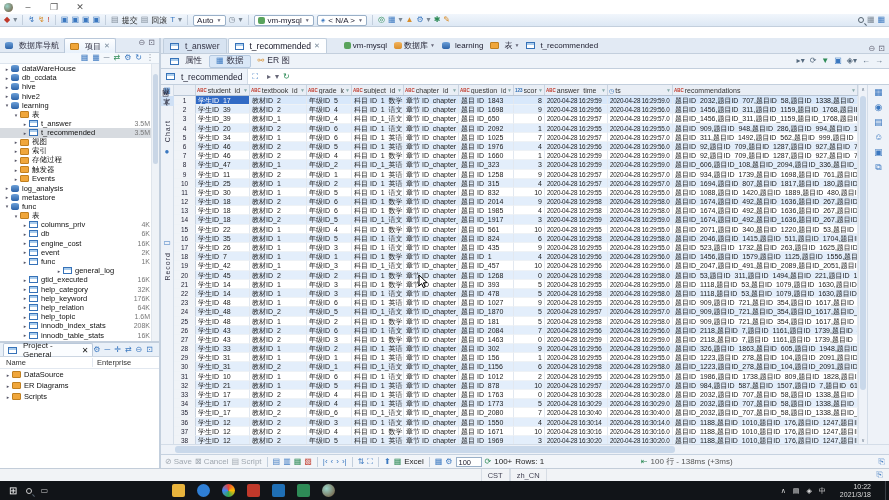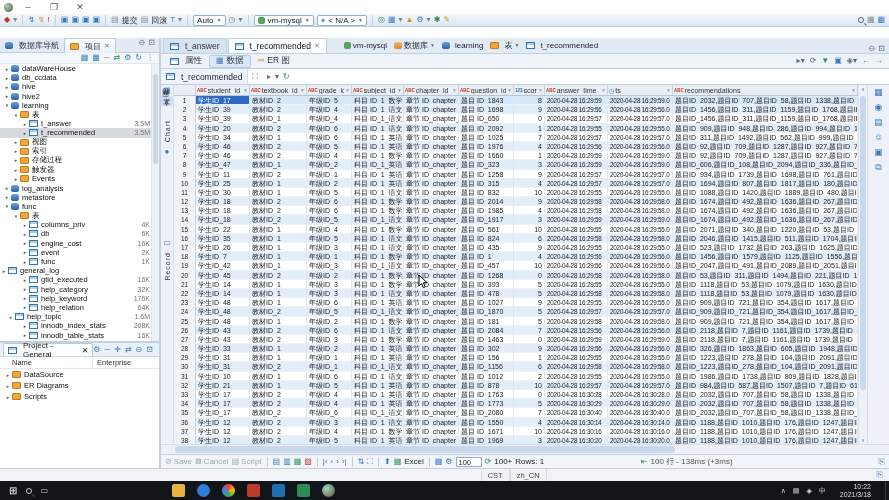--- a/index.html
+++ b/index.html
@@ -39,21 +39,21 @@
   .tlabel{flex:1;overflow:hidden;color:#111}
   .tsize{color:#777;font-size:7px;margin-left:4px}
   .treescroll{position:absolute;right:0;top:0;bottom:0;width:8px;background:#eef2f7;border-left:1px solid #dfe5ec}
   .treethumb{position:absolute;left:1px;right:1px;top:10px;height:90px;background:#c9d6e6;border-radius:3px}
   
   .proj-panel{border-top:2px solid #c3cfdd;flex:1;display:flex;flex-direction:column;background:#fff}
   .proj-tabs{height:14px;display:flex;align-items:center;background:#e9f0f8;border-bottom:1px solid #ccd6e2;font-size:8px;padding:0 3px}
   .proj-tab{display:flex;align-items:center;gap:3px;background:#fbfdff;border:1px solid #b9c8da;border-bottom:none;height:13px;padding:0 4px;border-radius:2px 2px 0 0}
   .proj-icons{margin-left:auto;display:flex;gap:4px;color:#3b78c0;font-size:8px;padding-right:3px}
   .proj-cols{height:12px;display:flex;align-items:center;font-size:7.5px;color:#333;border-bottom:1px solid #e2e8f0}
-  .proj-cols .c1{width:92px;padding-left:12px}.proj-cols .c2{flex:1;border-left:1px solid #e2e8f0;padding-left:4px}
+  .proj-cols .c1{width:92px;padding-left:6px}.proj-cols .c2{flex:1;border-left:1px solid #e2e8f0;padding-left:4px}
   .proj-item{display:flex;align-items:center;height:11px;font-size:7.5px;padding-left:4px}
   
   .mainpane{flex:1;display:flex;flex-direction:column;min-width:0}
   .editor-tabs{height:16px;display:flex;align-items:flex-end;background:#e2eaf4;border-bottom:1px solid #c3cfdd;padding-left:2px}
   .etab{display:flex;align-items:center;gap:3px;height:15px;padding:0 6px;font-size:8.5px;color:#334;background:#d7e3f1;border:1px solid #c0cedd;border-bottom:none;border-radius:2px 2px 0 0;margin-right:1px}
   .etab.active{background:#fdfeff;color:#112}
   .etab .x{font-size:7px;color:#789}
   .crumbs{margin-left:14px;display:flex;align-items:center;gap:3px;font-size:8px;color:#223;height:16px}
   .crumb{display:flex;align-items:center;gap:2px;padding:0 2px}
   .crumb .car{font-size:5px;color:#667}
@@ -319,21 +319,21 @@
             <div class="i-table"></div>
             <div class="tlabel">event</div>
             <div class="tsize">2K</div>
           </div>
           <div class="trow" style="padding-left: 21px;">
             <div class="chev">▸</div>
             <div class="i-table"></div>
             <div class="tlabel">func</div>
             <div class="tsize">1K</div>
           </div>
-          <div class="trow" style="">
+          <div class="trow" style="padding-left: 21px; margin-left: 34px;">
             <div class="chev">▸</div>
             <div class="i-table"></div>
             <div class="tlabel">general_log</div>
           </div>
           <div class="trow" style="padding-left: 21px;">
             <div class="chev">▸</div>
             <div class="i-table"></div>
             <div class="tlabel">gtid_executed</div>
             <div class="tsize">16K</div>
           </div>
@@ -348,21 +348,21 @@
             <div class="i-table"></div>
             <div class="tlabel">help_keyword</div>
             <div class="tsize">176K</div>
           </div>
           <div class="trow" style="padding-left: 21px;">
             <div class="chev">▸</div>
             <div class="i-table"></div>
             <div class="tlabel">help_relation</div>
             <div class="tsize">64K</div>
           </div>
-          <div class="trow" style="padding-left: 7px;">
+          <div class="trow" style="padding-left: 21px;">
             <div class="chev">▸</div>
             <div class="i-table"></div>
             <div class="tlabel">help_topic</div>
             <div class="tsize">1.6M</div>
           </div>
           <div class="trow" style="padding-left: 21px;">
             <div class="chev">▸</div>
             <div class="i-table"></div>
             <div class="tlabel">innodb_index_stats</div>
             <div class="tsize">208K</div>

